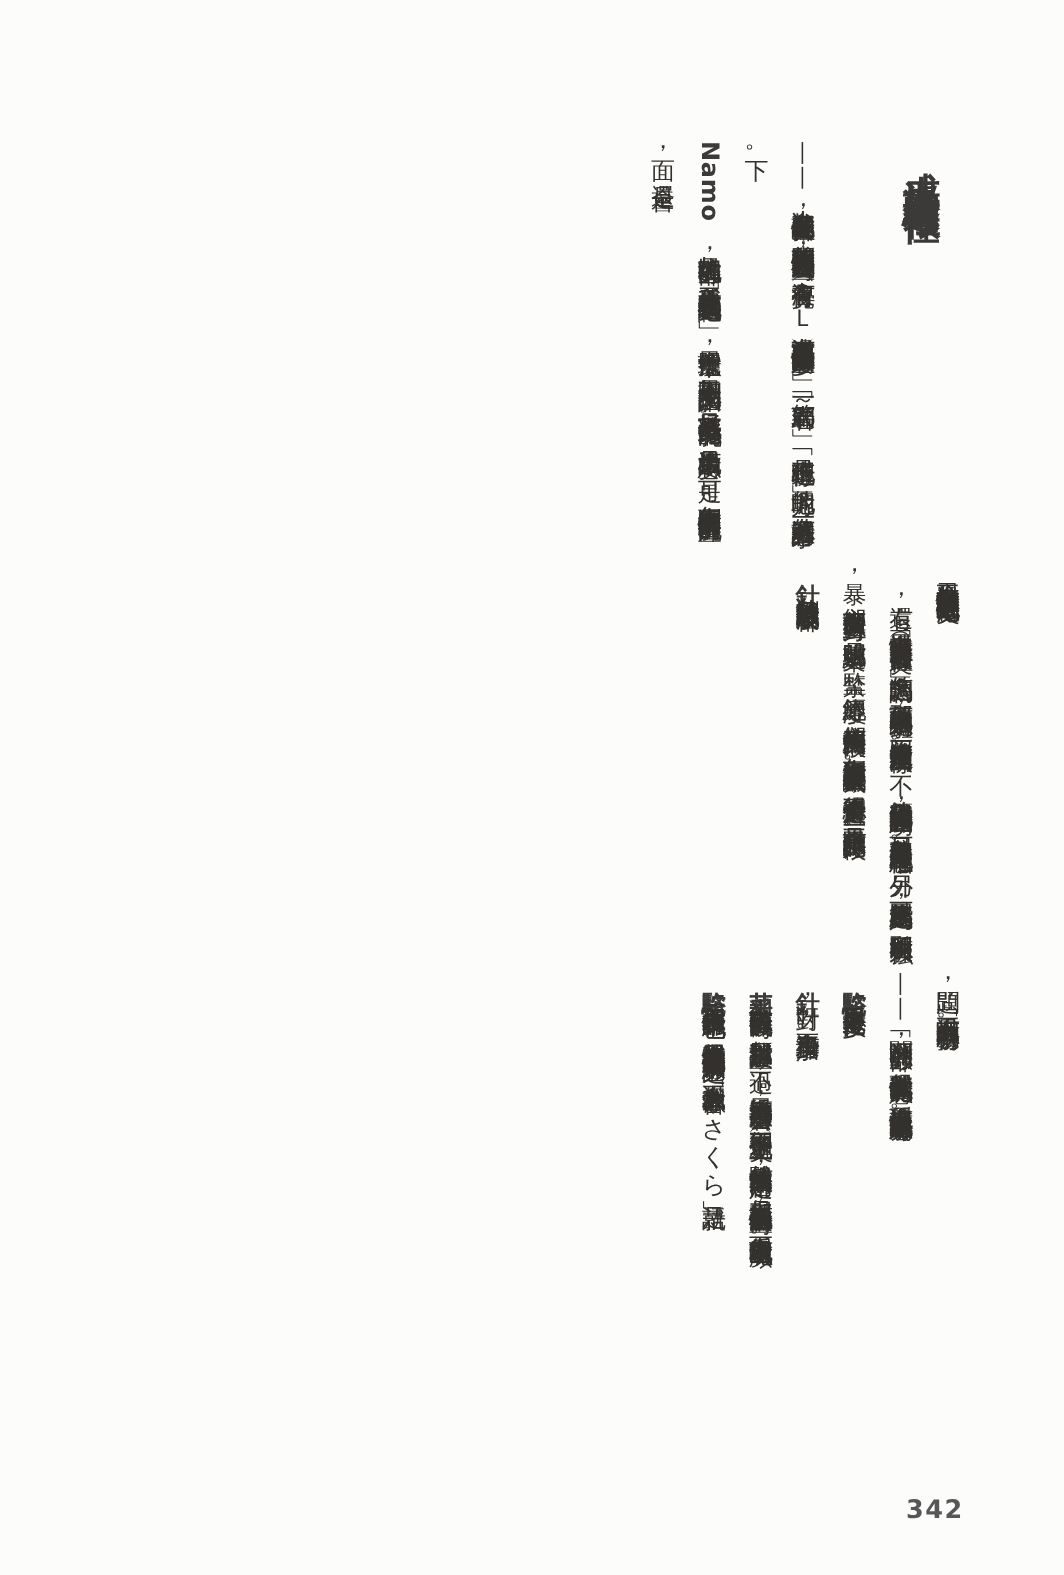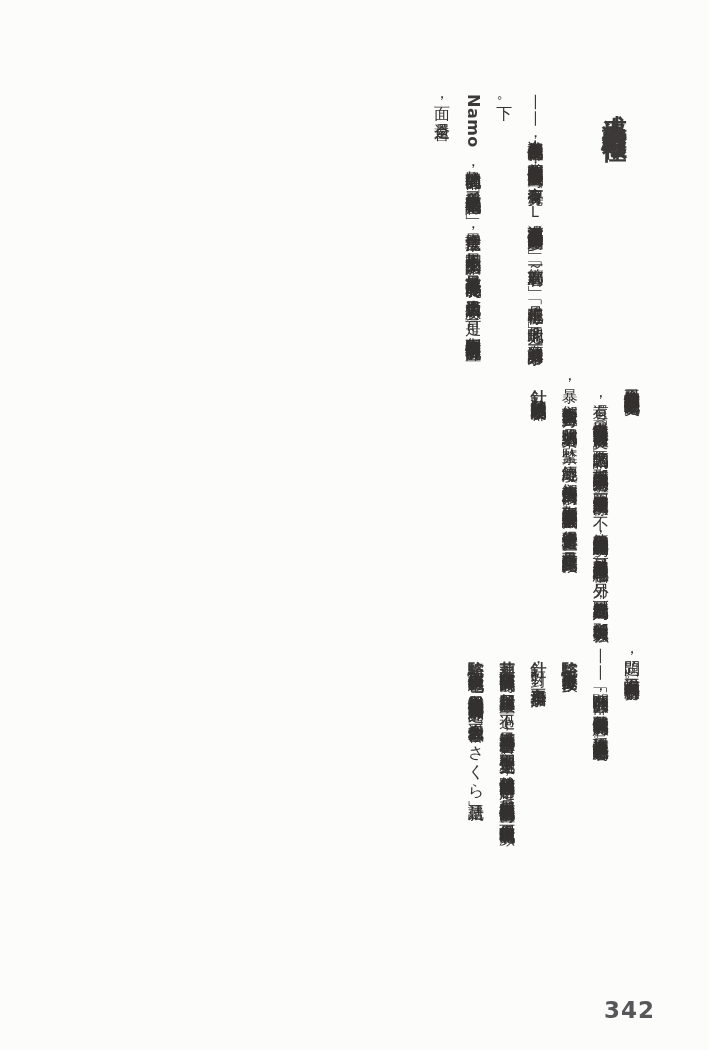--- a/index.html
+++ b/index.html
@@ -40,21 +40,21 @@
     font-weight: bold;
     color: #3c3a38;
     margin-bottom: 10px; 
   }
   .page-number {
     position: absolute;
     left: 604px;
     top: 997px;
     font-family: "DejaVu Sans", sans-serif;
     font-weight: bold;
-    font-size: 23px;
+    font-size: 17px;
     letter-spacing: 1px;
     color: #57575a;
   }
 </style>
 </head>
 <body>
 
 <div class="page">
 
   <section class="band band-top">

